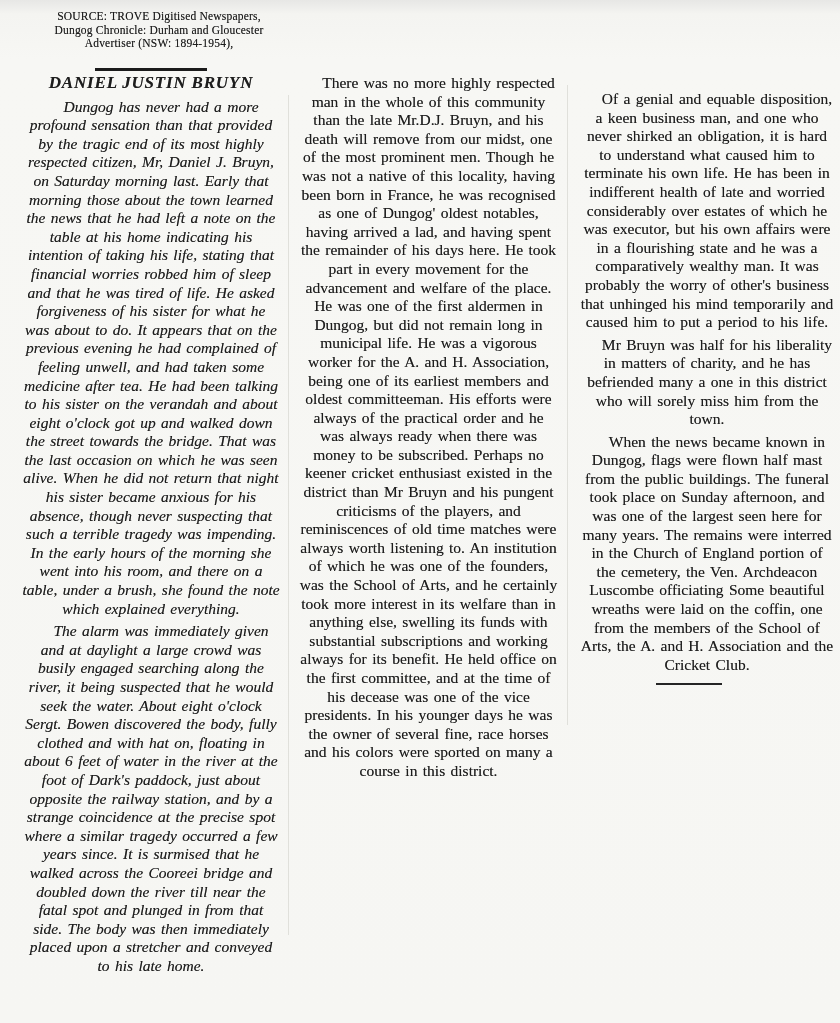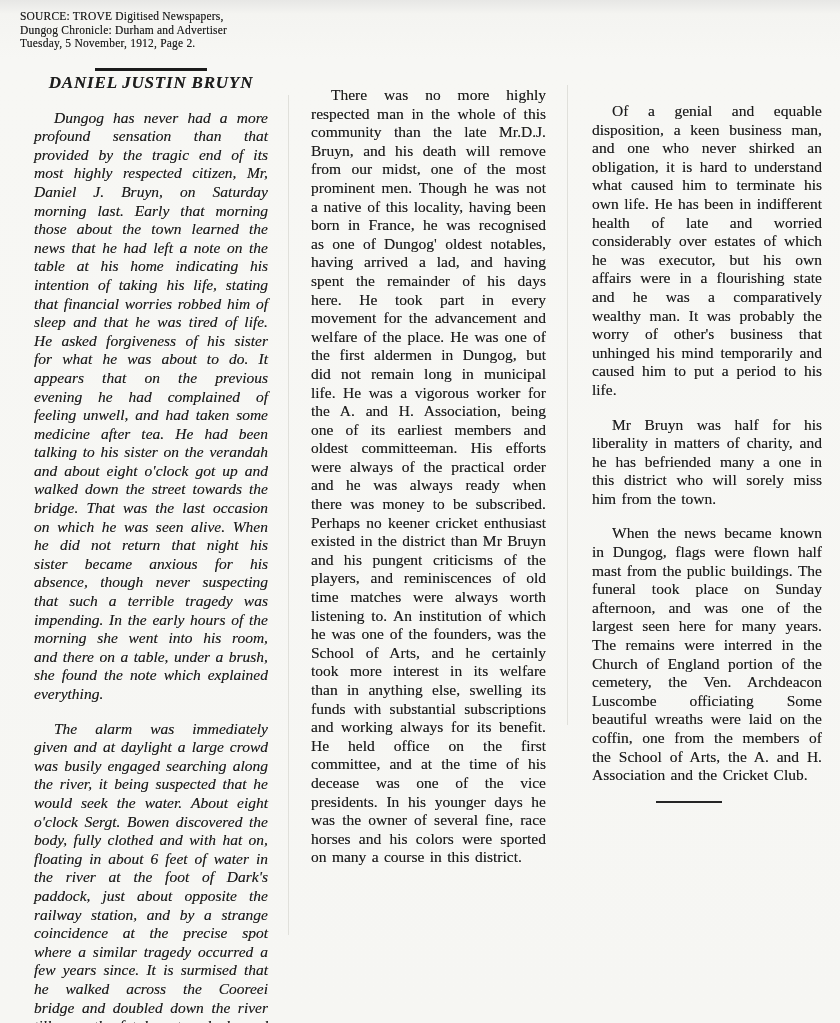--- a/index.html
+++ b/index.html
@@ -1,15 +1,15 @@
 <!DOCTYPE html>
 <html><head>
 <meta charset="utf-8">
 <style>
-  * { margin: 0; padding: 0; box-sizing: border-box; }
+  * { margin: 0; padding: 0; box-sizing: border-box; text-align: center; }
   html, body {
     width: 840px; height: 1023px;
     overflow: hidden;
     font-family: "Liberation Serif", "DejaVu Serif", serif;
   }
   body {
     position: relative;
     background: linear-gradient(180deg, #e7e7e5 0px, #f4f4f1 14px, #f7f7f4 60px, #f6f6f3 100%);
     color: #1c1c1c;
   }
@@ -41,21 +41,21 @@
   .article-title {
     text-align: center;
     font-weight: 700;
     font-size: 17px;
     letter-spacing: 0.8px;
     margin-bottom: 5px;
     white-space: nowrap;
   }
   .column p {
     text-indent: 20px;
-    margin: 16px;
+    margin: 4px;
     word-spacing: 1.5px;
   }
   .end-rule {
     width: 66px;
     border-top: 2px solid #252525;
     margin: 9px auto 0 auto;
     transform: translateX(-18px);
   }
   .column-rule {
     position: absolute;
@@ -63,22 +63,22 @@
     background: #e0e0db;
   }
   .rule-a { left: 288px; top: 95px;  height: 840px; }
   .rule-b { left: 567px; top: 85px;  height: 640px; }
 </style>
 </head>
 <body>
 
 <div class="source-block scan-text">
   <div>SOURCE: TROVE Digitised Newspapers,</div>
-  <div>Dungog Chronicle: Durham and Advertiser</div>
-  <div>Tuesday, 5 November, 1912, Page 2.</div>
+  <div>Dungog Chronicle: Durham and Gloucester</div>
+  <div>Advertiser (NSW: 1894-1954),</div>
 </div>
 
 <div class="column-rule rule-a"></div>
 <div class="column-rule rule-b"></div>
 
 <div class="column col-1 scan-text">
   <div class="title-rule"></div>
   <div class="article-title">DANIEL JUSTIN BRUYN</div>
   <p>Dungog has never had a more profound sensation than that provided by the tragic end of its most highly respected citizen, Mr, Daniel J. Bruyn, on Saturday morning last. Early that morning those about the town learned the news that he had left a note on the table at his home indicating his intention of taking his life, stating that financial worries robbed him of sleep and that he was tired of life. He asked forgiveness of his sister for what he was about to do. It appears that on the previous evening he had complained of feeling unwell, and had taken some medicine after tea. He had been talking to his sister on the verandah and about eight o'clock got up and walked down the street towards the bridge. That was the last occasion on which he was seen alive. When he did not return that night his sister became anxious for his absence, though never suspecting that such a terrible tragedy was impending. In the early hours of the morning she went into his room, and there on a table, under a brush, she found the note which explained everything.</p>
   <p>The alarm was immediately given and at daylight a large crowd was busily engaged searching along the river, it being suspected that he would seek the water. About eight o'clock Sergt. Bowen discovered the body, fully clothed and with hat on, floating in about 6 feet of water in the river at the foot of Dark's paddock, just about opposite the railway station, and by a strange coincidence at the precise spot where a similar tragedy occurred a few years since. It is surmised that he walked across the Cooreei bridge and doubled down the river till near the fatal spot and plunged in from that side. The body was then immediately placed upon a stretcher and conveyed to his late home.</p>

